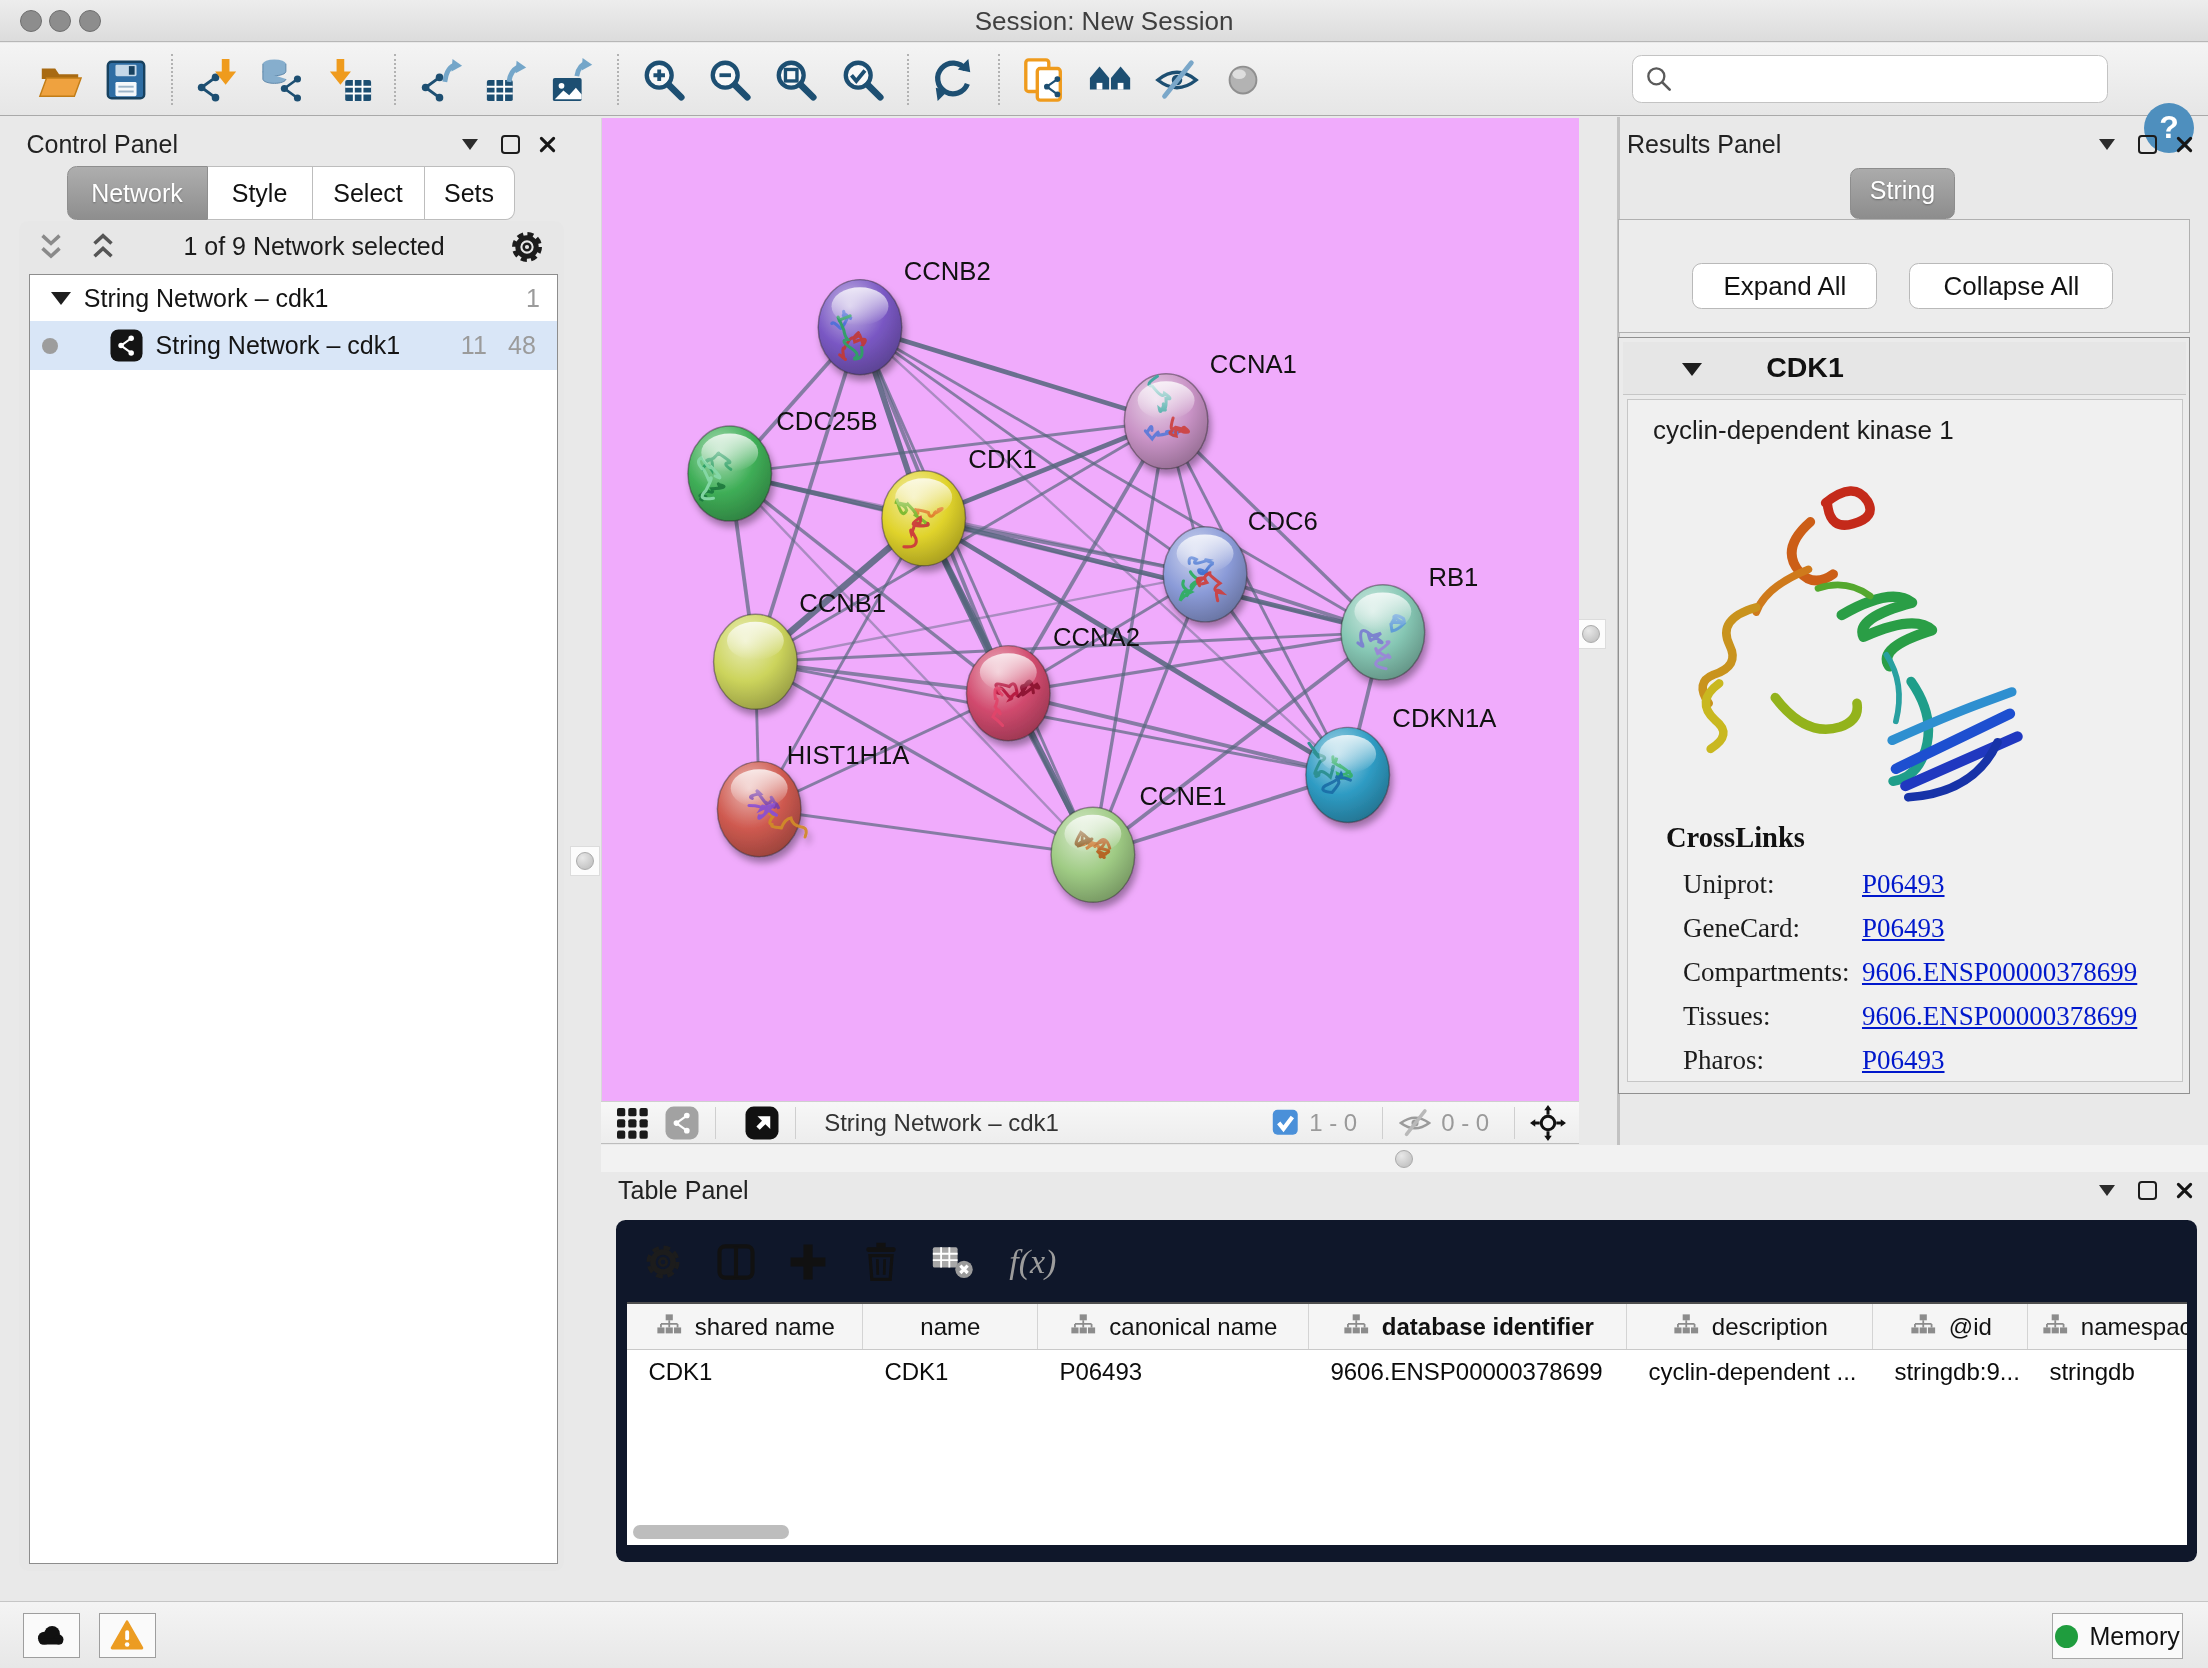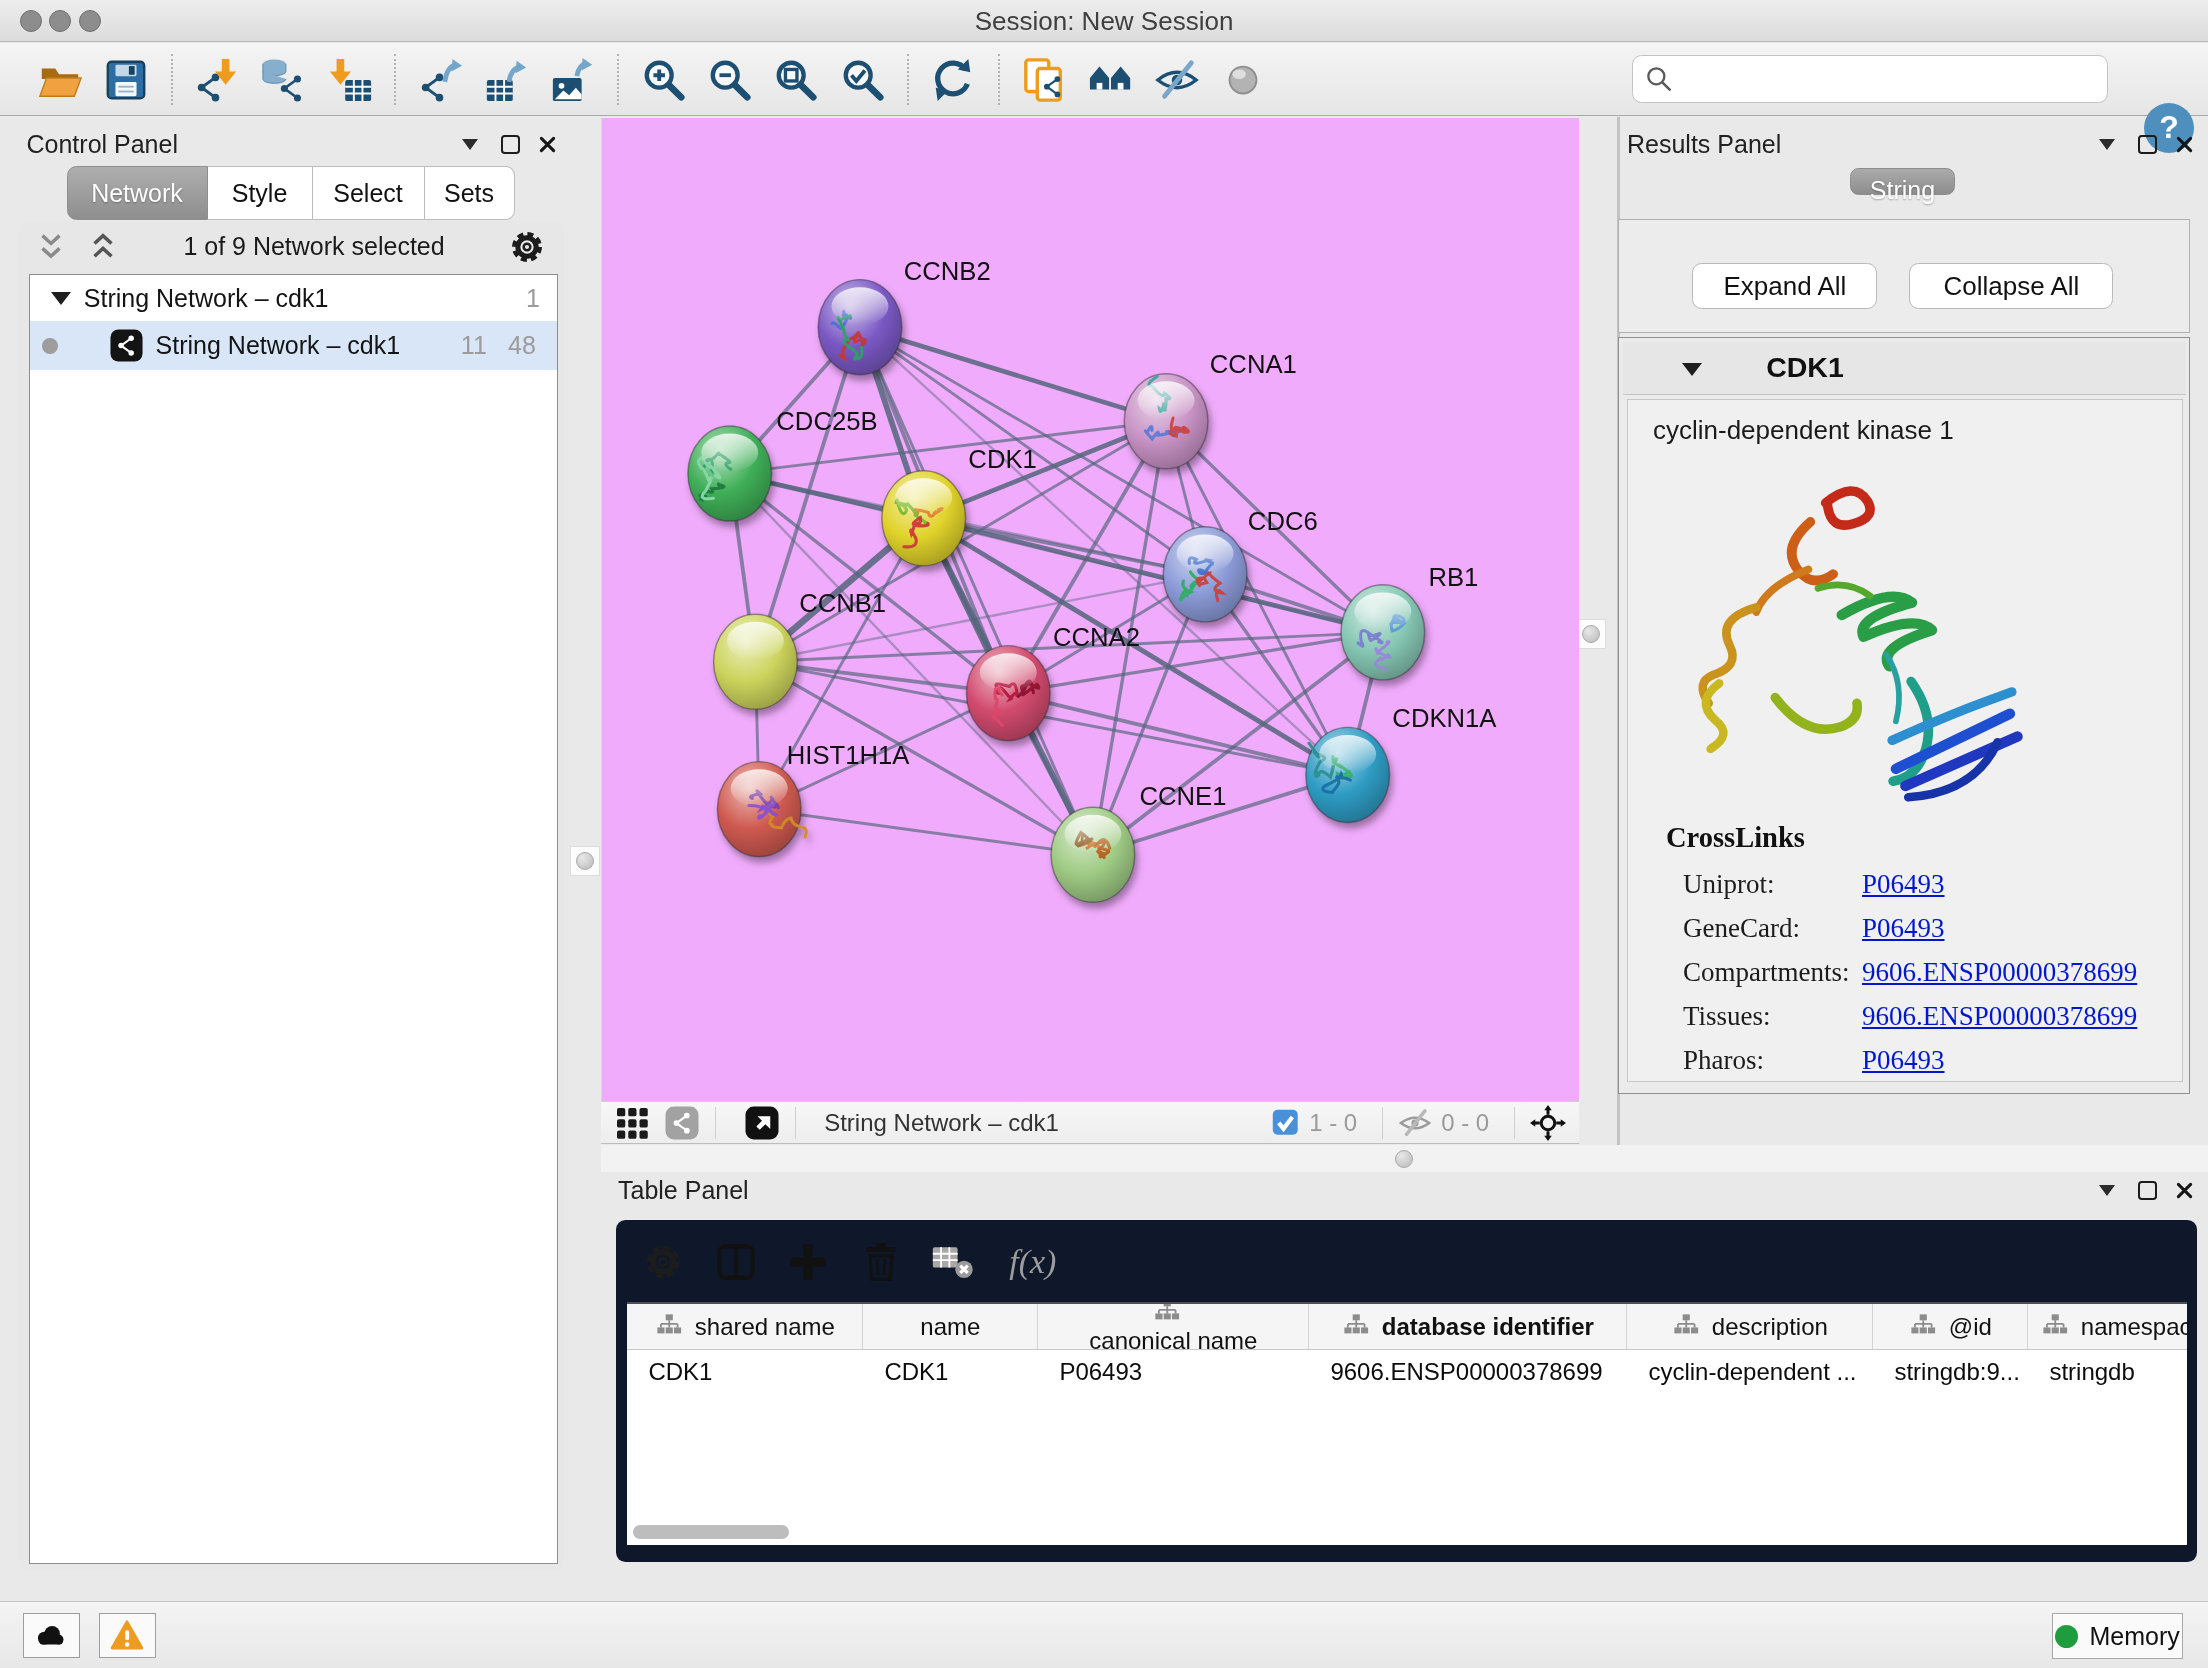--- a/index.html
+++ b/index.html
@@ -80,21 +80,21 @@
   #net-status .sic { width:36px; height:36px; margin-left:13.3px; }
   .vsep { width:0; height:32px; border-left:1px solid #cfcfcf; margin:0 15px; }
   #net-name { font-size:24px; color:#333; margin-left:13.3px; flex:1; }
   .cnt { font-size:24px; color:#9a9a9a; margin:0 9.5px; }
   #splitter-h { position:absolute; left:601px; top:1145px; width:1607px; height:27px; background:#f2f2f2; }
 
   
   #results-panel { position:absolute; left:1607px; top:124px; width:601px; height:1046px; }
   #rp-title { position:absolute; left:20px; top:5.7px; }
   #rp-ctrls { position:absolute; right:13.3px; top:9.5px; }
-  #rp-tab { position:absolute; left:243px; top:44px; width:105px; height:27px; line-height:43px;
+  #rp-tab { position:absolute; left:243px; top:44px; width:105px; height:51px; line-height:43px;
     text-align:center; font-size:25px; color:#fff; background:linear-gradient(#ababab,#8d8d8d);
     border:1px solid #8d8d8d; border-radius:8.6px; text-shadow:0 1px 1.9px rgba(0,0,0,.3); }
   #rp-btnbox { position:absolute; left:11.4px; top:95px; width:572px; height:114px; background:#ececec;
     border:1.9px solid #b0b0b0; }
   .rp-btn { position:absolute; top:43px; height:46px; background:#fff; border:1px solid #b9b9b9;
     border-radius:9.5px; font-size:26px; color:#111; text-align:center; line-height:44px; }
   #rp-expand { left:73px; width:185px; }
   #rp-collapse { left:290px; width:204px; }
   #rp-listbox { position:absolute; left:11.4px; top:213px; width:572px; height:757px; background:#ebebeb;
     border:1.9px solid #909090; }
@@ -794,21 +794,21 @@
                   <rect x="4" y="26" width="12" height="10"></rect>
                   <rect x="18" y="26" width="12" height="10"></rect>
                   <rect x="32" y="26" width="12" height="10"></rect>
                 </g>
               </svg>
               <span>shared name</span>
             </div>
             <div class="gh-cell" style="width: 175px;">
               <span>name</span>
             </div>
-            <div class="gh-cell" style="width: 271px; flex-direction: column;">
+            <div class="gh-cell" style="width: 271px;">
               <svg viewBox="0 0 48 48">
                 <g fill="#8c8c8c">
                   <rect x="18" y="4" width="12" height="10"></rect>
                   <path d="M24 14v6M10 20h28M10 20v6M24 20v6M38 20v6" stroke="#8c8c8c" stroke-width="3" fill="none"></path>
                   <rect x="4" y="26" width="12" height="10"></rect>
                   <rect x="18" y="26" width="12" height="10"></rect>
                   <rect x="32" y="26" width="12" height="10"></rect>
                 </g>
               </svg>
               <span>canonical name</span>

